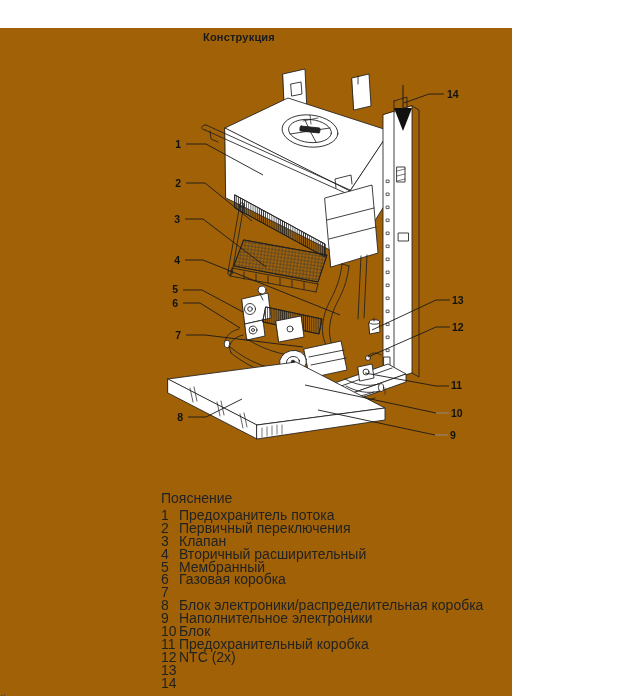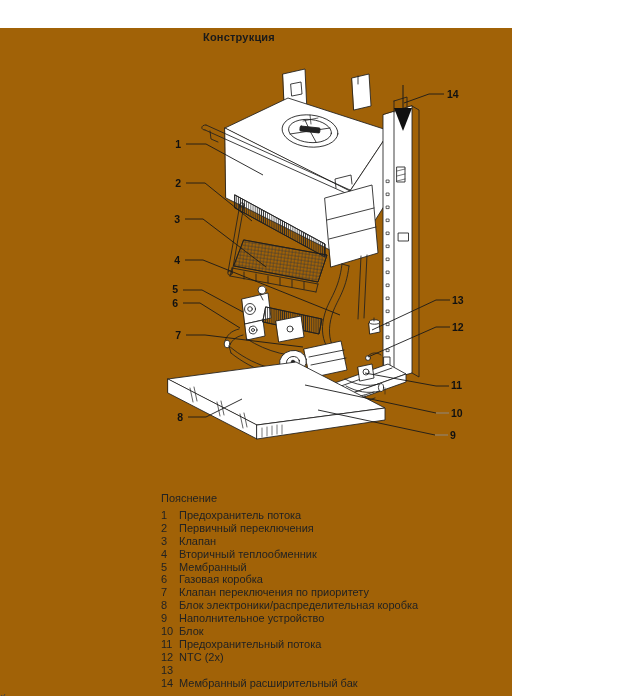--- a/index.html
+++ b/index.html
@@ -1,21 +1,21 @@
 <!DOCTYPE html>
 <html><head>
 <meta charset="utf-8">
 <style>
   html,body{margin:0;padding:0;background:#fff;}
   .page{position:relative;width:512px;height:696px;background:#a16207;overflow:hidden;
         font-family:"Liberation Sans",sans-serif;color:#1a1a1a;margin-top:28px;}
   .title{position:absolute;left:203px;top:3px;font-size:11px;font-weight:700;
          letter-spacing:.2px;color:#1a1a1a;}
   .diagram-svg{position:absolute;left:0;top:0;}
-  .legend{position:absolute;left:161px;top:464px;font-size:11px;line-height:12.9px;color:#222;}
+  .legend{position:absolute;left:161px;top:464px;font-size:14px;line-height:12.9px;color:#222;}
   .legend-heading{margin-bottom:4px;}
   .legend-row{display:flex;}
   .legend-num{width:18px;flex:0 0 18px;}
   .legend-label{white-space:nowrap;}
   .corner-mark{position:absolute;left:0px;top:664px;width:8px;height:9px;}
   svg text{font-family:"Liberation Sans",sans-serif;font-weight:700;font-size:10.5px;fill:#111;}
 </style>
 </head>
 <body>
 
@@ -247,60 +247,58 @@
     <div class="legend-row">
         <span class="legend-num">2</span>
         <span class="legend-label">Первичный переключения</span>
       </div>
     <div class="legend-row">
         <span class="legend-num">3</span>
         <span class="legend-label">Клапан</span>
       </div>
     <div class="legend-row">
         <span class="legend-num">4</span>
-        <span class="legend-label">Вторичный теплообменник</span>
+        <span class="legend-label">Вторичный расширительный</span>
       </div>
     <div class="legend-row">
         <span class="legend-num">5</span>
         <span class="legend-label">Мембранный</span>
       </div>
     <div class="legend-row">
         <span class="legend-num">6</span>
         <span class="legend-label">Газовая коробка</span>
       </div>
     <div class="legend-row">
         <span class="legend-num">7</span>
-        <span class="legend-label">Клапан переключения по приоритету</span>
       </div>
     <div class="legend-row">
         <span class="legend-num">8</span>
         <span class="legend-label">Блок электроники/распределительная коробка</span>
       </div>
     <div class="legend-row">
         <span class="legend-num">9</span>
-        <span class="legend-label">Наполнительное устройство</span>
+        <span class="legend-label">Наполнительное электроники</span>
       </div>
     <div class="legend-row">
         <span class="legend-num">10</span>
         <span class="legend-label">Блок</span>
       </div>
     <div class="legend-row">
         <span class="legend-num">11</span>
-        <span class="legend-label">Предохранительный потока</span>
+        <span class="legend-label">Предохранительный коробка</span>
       </div>
     <div class="legend-row">
         <span class="legend-num">12</span>
         <span class="legend-label">NTC (2x)</span>
       </div>
     <div class="legend-row">
         <span class="legend-num">13</span>
       </div>
     <div class="legend-row">
         <span class="legend-num">14</span>
-        <span class="legend-label">Мембранный расширительный бак</span>
       </div>
   </div>
 
   <svg class="corner-mark" width="8" height="9" viewBox="0 0 8 9">
     <path d="M1,3 L6,7 M5,2 L2,7" stroke="#444" stroke-width="1" fill="none"></path>
   </svg>
 
 </div>
 
 </body></html>

